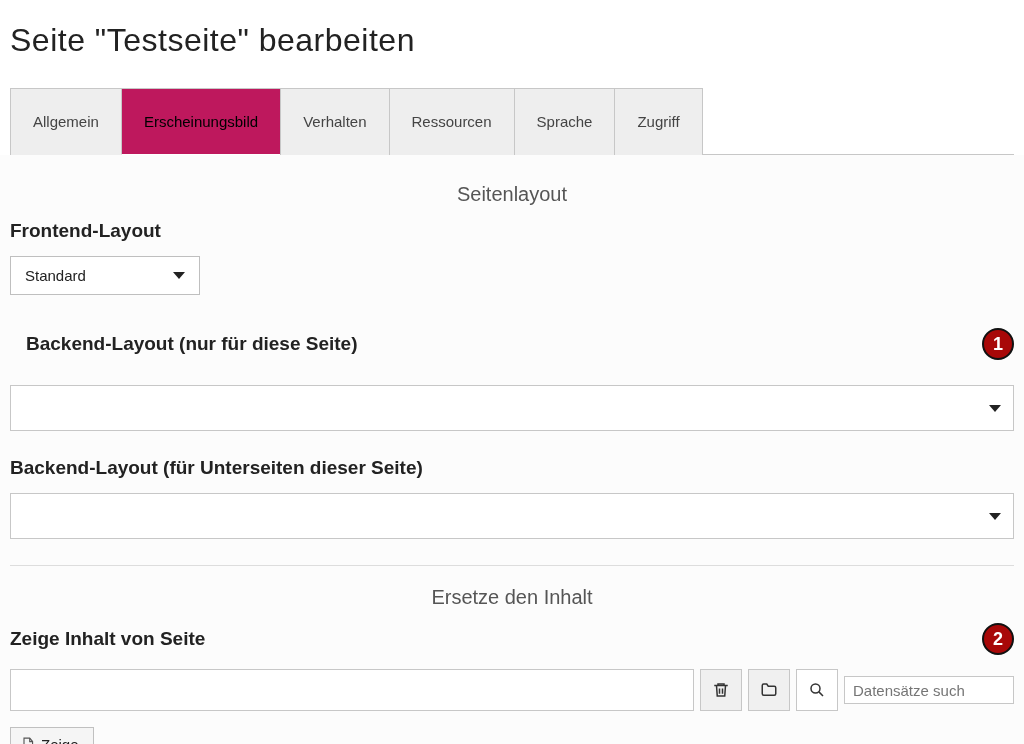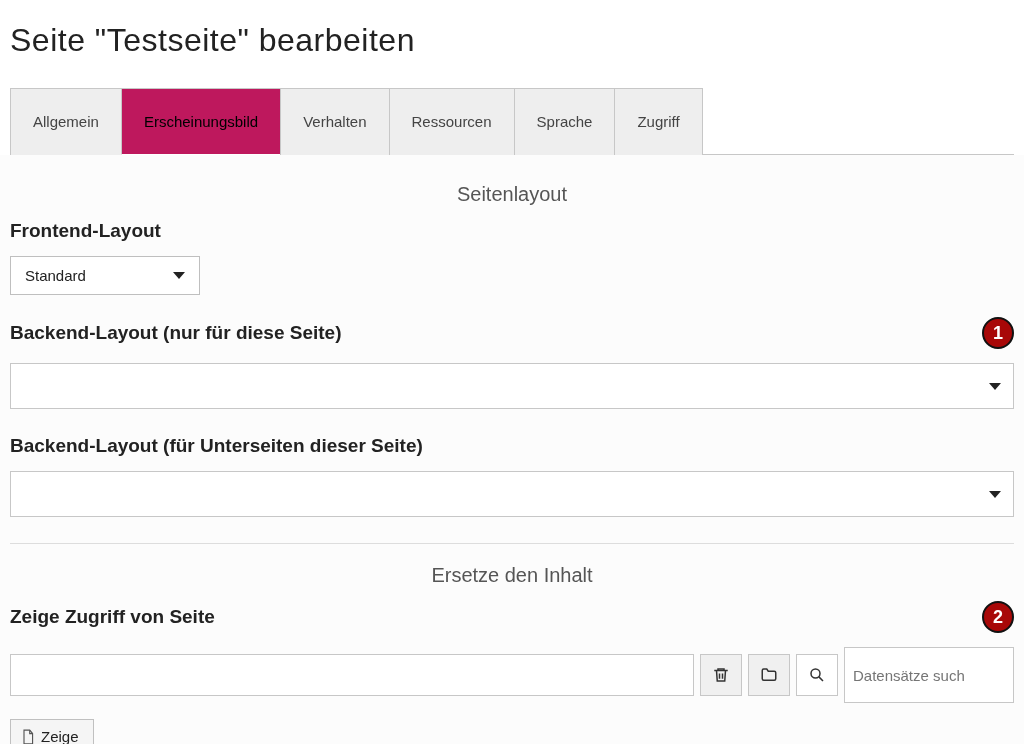--- a/index.html
+++ b/index.html
@@ -140,21 +140,21 @@
     width:40px;height:40px;
     border:1px solid #c7c7c7;
     background:#f0f0f0;
     display:flex;
     align-items:center;
     justify-content:center;
     cursor:pointer;
   }
   .cf-search {
     border:1px solid #c7c7c7;
-    height:56px;
+    height:28px;
     width:170px;
     padding:0 8px;
     font-size:15px;
     color:#999;
     background:#fff;
     box-sizing:border-box;
   }
 
   .page-btn {
     display:inline-flex;
@@ -190,41 +190,41 @@
   <div class="section-heading">Seitenlayout</div>
 
   <div class="field-label">Frontend-Layout</div>
 
   <div class="select-std">
     <span>Standard</span>
     <span class="chev"></span>
   </div>
 
   <div class="label-row">
-    <div class="field-label" style="margin:0">Backend-Layout (nur für diese Seite)</div>
+    <div class="field-label" style="margin:16px">Backend-Layout (nur für diese Seite)</div>
     <div class="badge">1</div>
   </div>
 
   <div class="select-full">
     <span class="chev"></span>
   </div>
 
   <div class="field-label">Backend-Layout (für Unterseiten dieser Seite)</div>
 
   <div class="select-full">
     <span class="chev"></span>
   </div>
 
   <hr class="sep">
 
   
   <div class="section-heading">Ersetze den Inhalt</div>
 
   <div class="label-row">
-    <div class="field-label" style="margin:0">Zeige Zugriff von Seite</div>
+    <div class="field-label" style="margin:0">Zeige Inhalt von Seite</div>
     <div class="badge">2</div>
   </div>
 
   <div class="content-from-row">
     <div class="cf-main"></div>
 
     <div class="ico-btn">
       <span>
         <svg width="18" height="18" viewBox="0 0 24 24" fill="none" stroke="#333" stroke-width="2">
           <path d="M3 6h18"></path>

